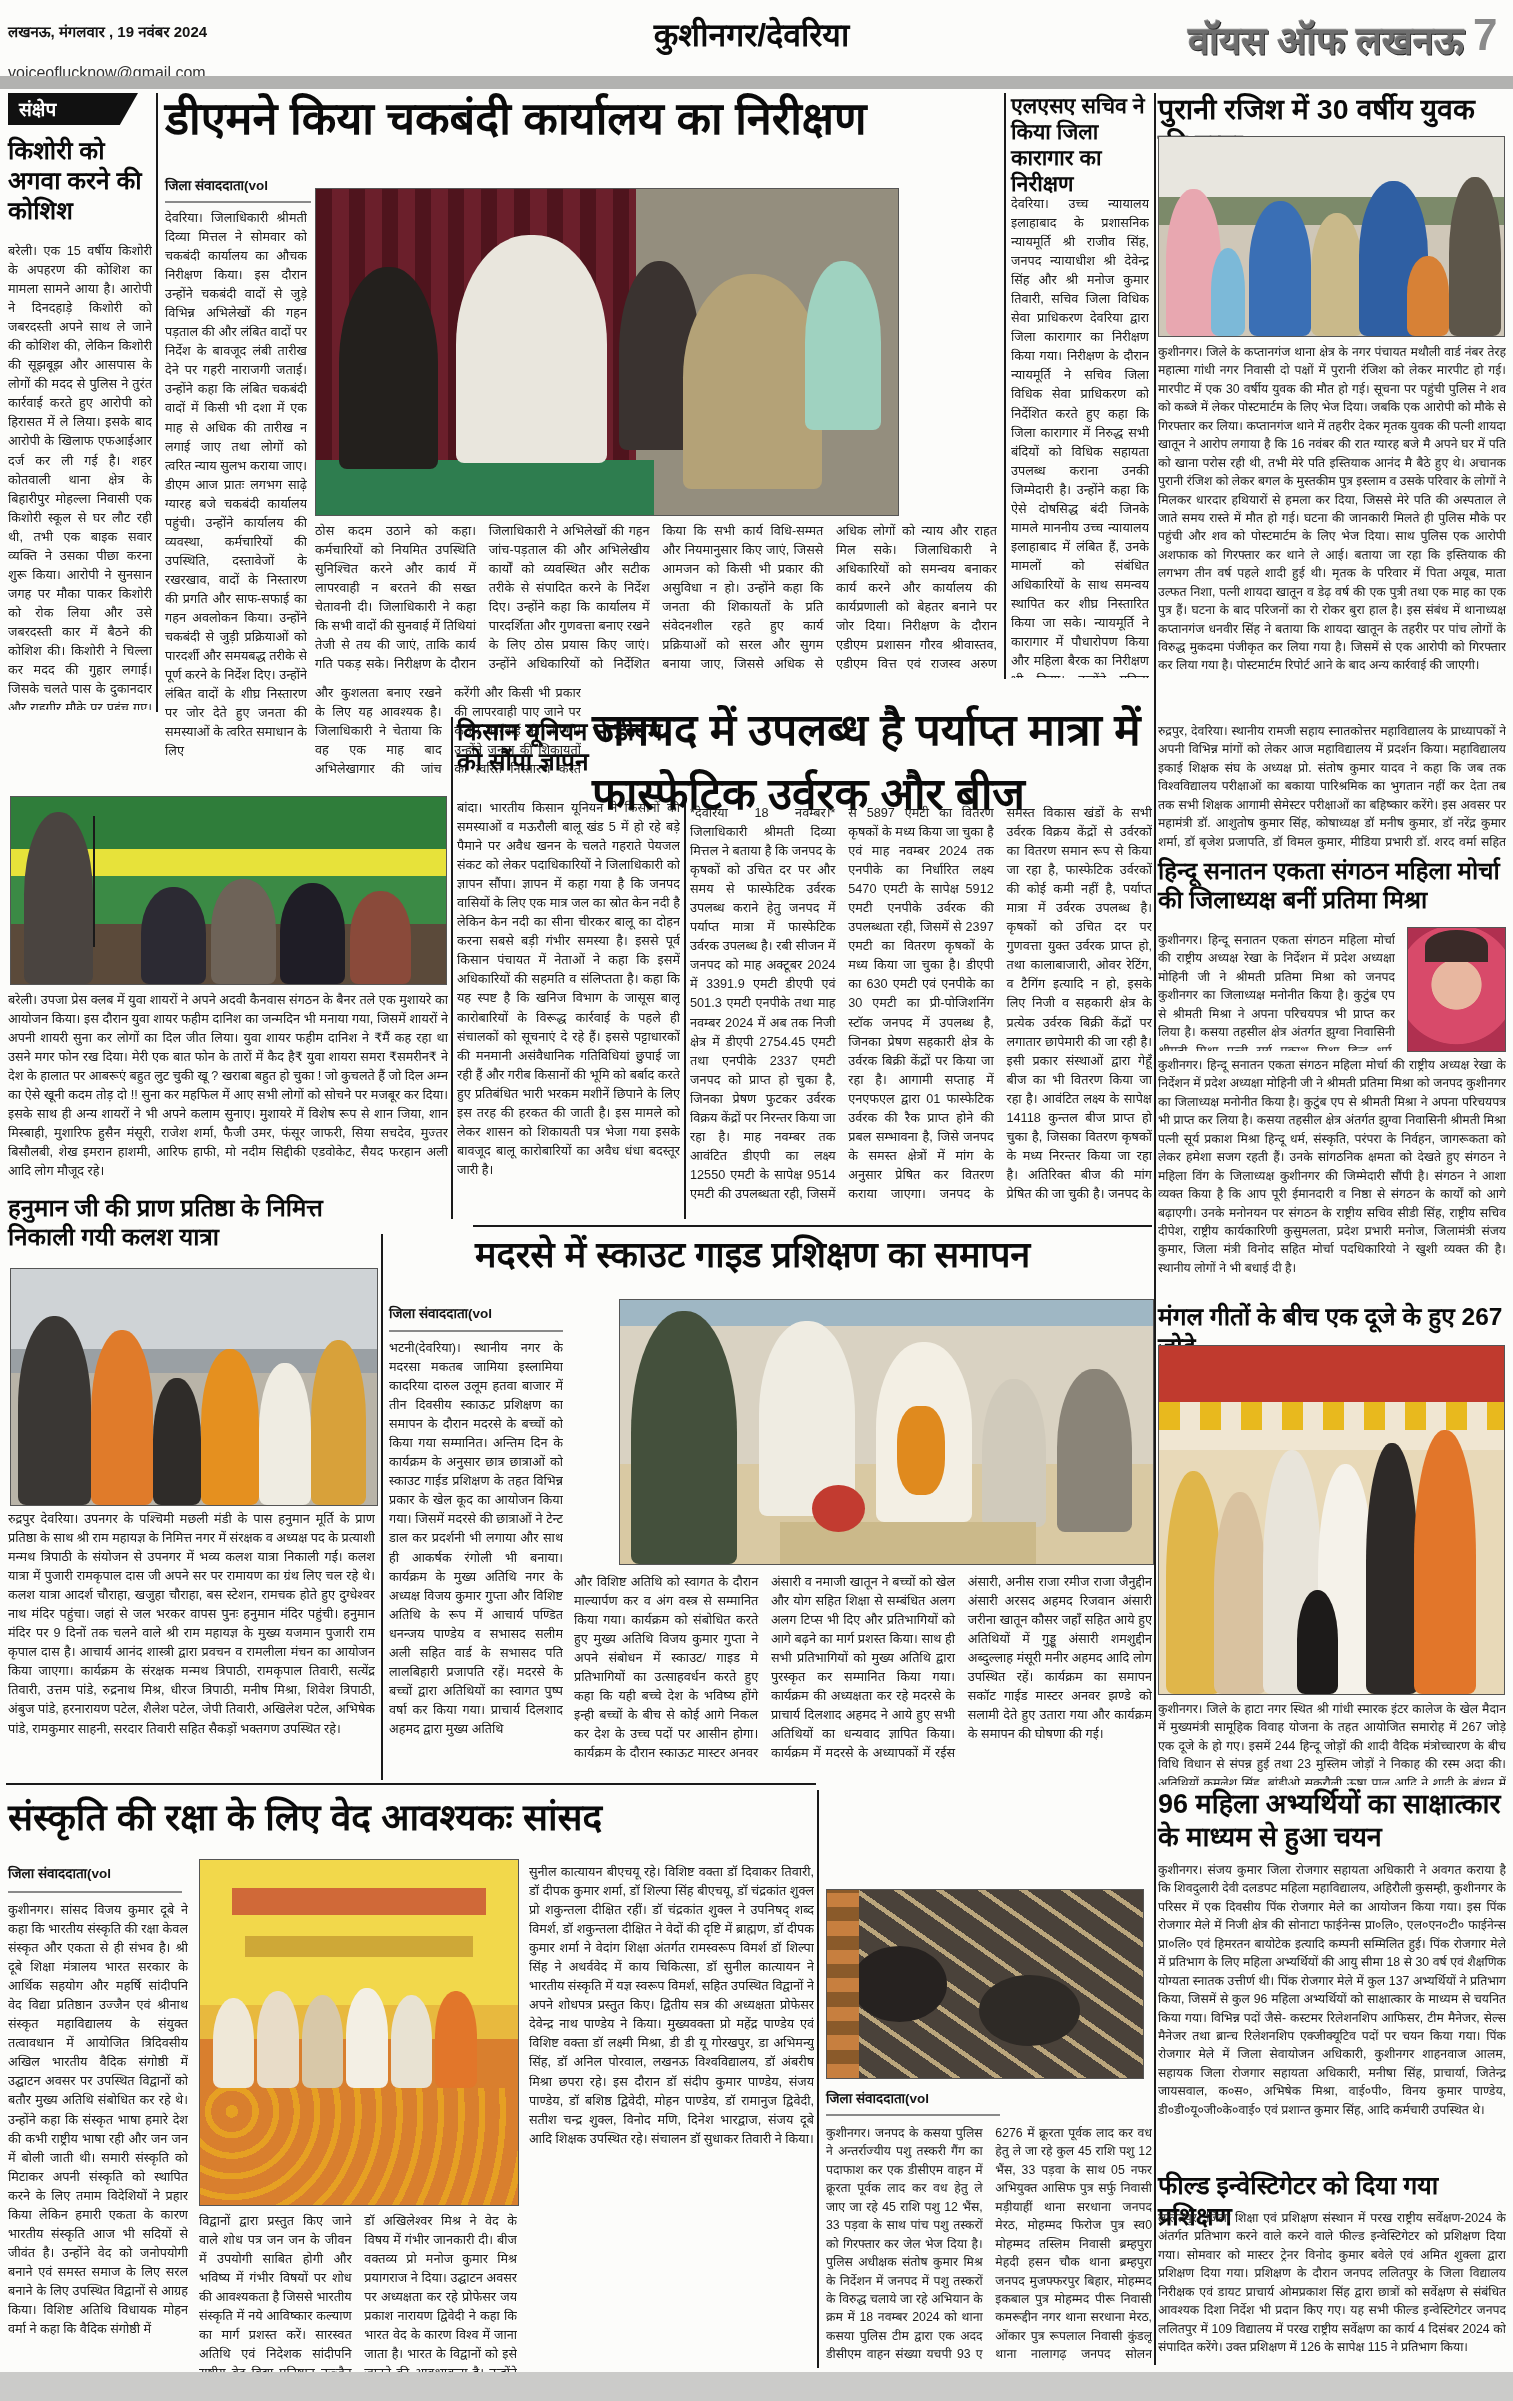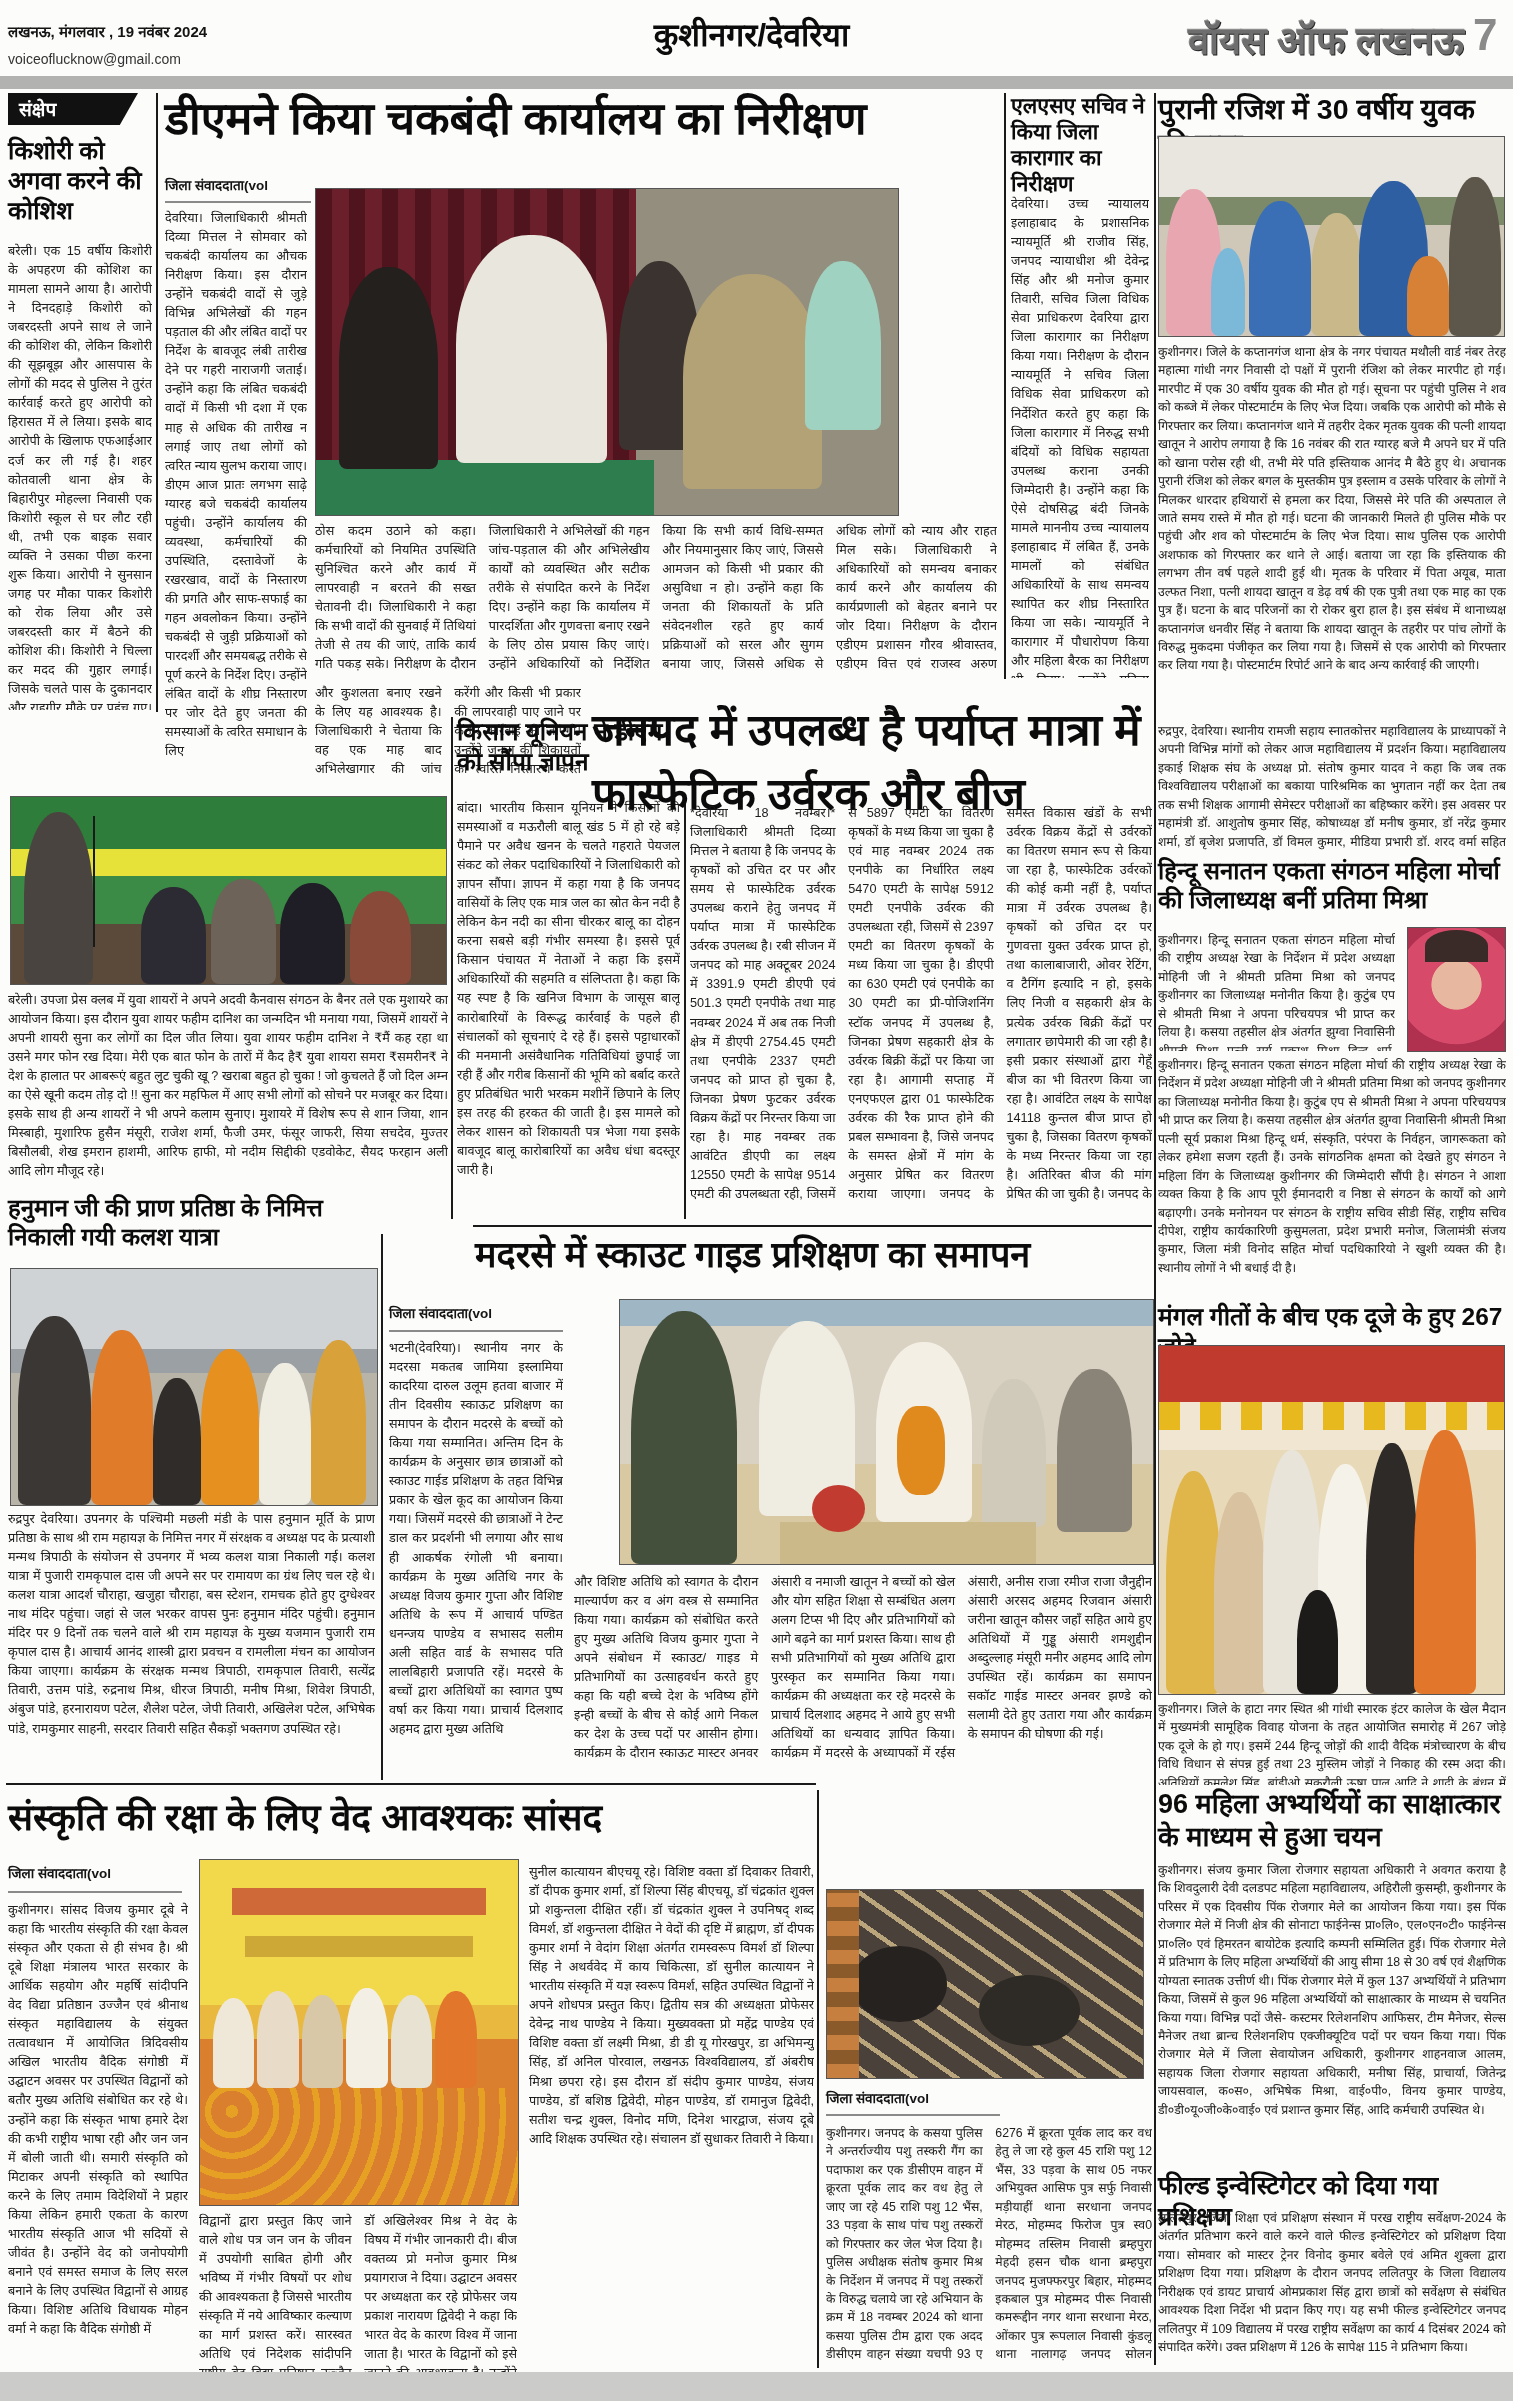--- a/index.html
+++ b/index.html
@@ -23,21 +23,21 @@
   .graybar{background:#b2b2b0;}
   .footbar{background:#cbcbc9;}
   .center{text-align:center;}
 </style>
 </head>
 <body>
 
 <div id="paper">
 
   <div class="abs" style="left:8px;top:20.6px;width:269px;font-size:15px;font-weight:700;">लखनऊ, मंगलवार , 19 नवंबर 2024</div>
-  <div class="abs" style="left:8px;top:51px;width:253px;font-size:14px;color:#333;">voiceoflucknow@gmail.com</div>
+  <div class="abs" style="left:8px;top:64px;width:253px;font-size:16px;color:#333;">voiceoflucknow@gmail.com</div>
   <div class="abs masthead" style="left:1116px;top:12.7px;width:348px;font-size:38px;text-align:right;">वॉयस ऑफ लखनऊ</div>
   <div class="abs hl center" style="left:506px;top:16px;width:491px;font-size:32px;">कुशीनगर/देवरिया</div>
   <div class="abs" style="left:1473px;top:9.5px;width:36px;font-size:44px;font-weight:800;color:#8a8a8a;">7</div>
   <div class="abs graybar" style="left:0;top:76px;width:1514px;height:12.7px;"></div>
 
   <div class="abs vrule" style="left:156px;top:93px;height:619px;"></div>
   <div class="abs vrule" style="left:1004px;top:93px;height:586px;"></div>
   <div class="abs vrule" style="left:1154px;top:93px;height:2272px;"></div>
   <div class="abs vrule" style="left:451px;top:717px;height:502px;"></div>
   <div class="abs vrule" style="left:684px;top:804px;height:415px;"></div>

